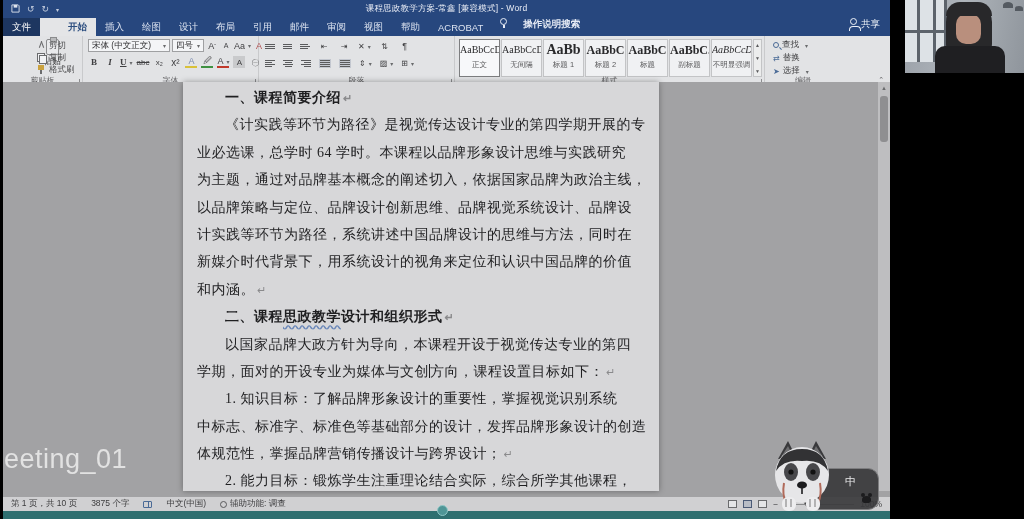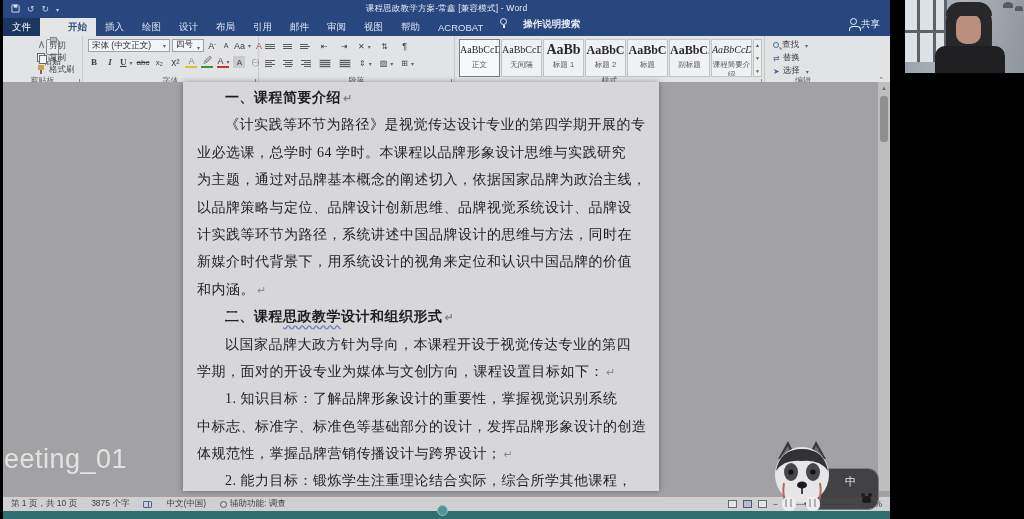--- a/index.html
+++ b/index.html
@@ -229,21 +229,21 @@
         <div class="glabel">剪贴板</div>
         <div class="launcher"></div>
       </div>
 
       <div class="rgroup" style="left:80px; width:176px;">
         <div class="abs" style="left:5px; top:3px; display:flex; gap:2px; align-items:center;">
           <span class="combo" style="width:82px;">
             <span>宋体 (中文正文)</span>
               <span class="carr">▾</span>
           </span>
-          <span class="combo" style="width:32px;align-items:flex-end;">
+          <span class="combo" style="width:32px;">
             <span>四号</span>
               <span class="carr">▾</span>
           </span>
           <span class="fbtn">A<sup style="font-size:5px;">ˆ</sup></span>
           <span class="fbtn" style="font-size:7px;">A</span>
           <span class="fbtn">Aa<span class="carr">▾</span></span>
           <span class="fbtn" style="color:#b05050;">A</span>
         </div>
         <div class="abs" style="left:5px; top:20px; display:flex; gap:4px; align-items:center;">
           <span class="fbtn">
@@ -351,21 +351,21 @@
         <div class="stylecard" style="left:172px;">
           <div class="st-sample h2">AaBbC</div>
           <div class="st-name">标题</div>
         </div>
         <div class="stylecard" style="left:214px;">
           <div class="st-sample h2">AaBbC.</div>
           <div class="st-name">副标题</div>
         </div>
         <div class="stylecard" style="left:256px;">
           <div class="st-sample" style="font-style:italic;">AaBbCcDd</div>
-          <div class="st-name">课程简要介绍</div>
+          <div class="st-name">不明显强调</div>
         </div>
         <div class="st-scroll" style="left:298px;">
           <span>▲</span>
           <span>▼</span>
           <span>▼</span>
         </div>
         <div class="glabel">样式</div>
         <div class="launcher"></div>
       </div>
 

